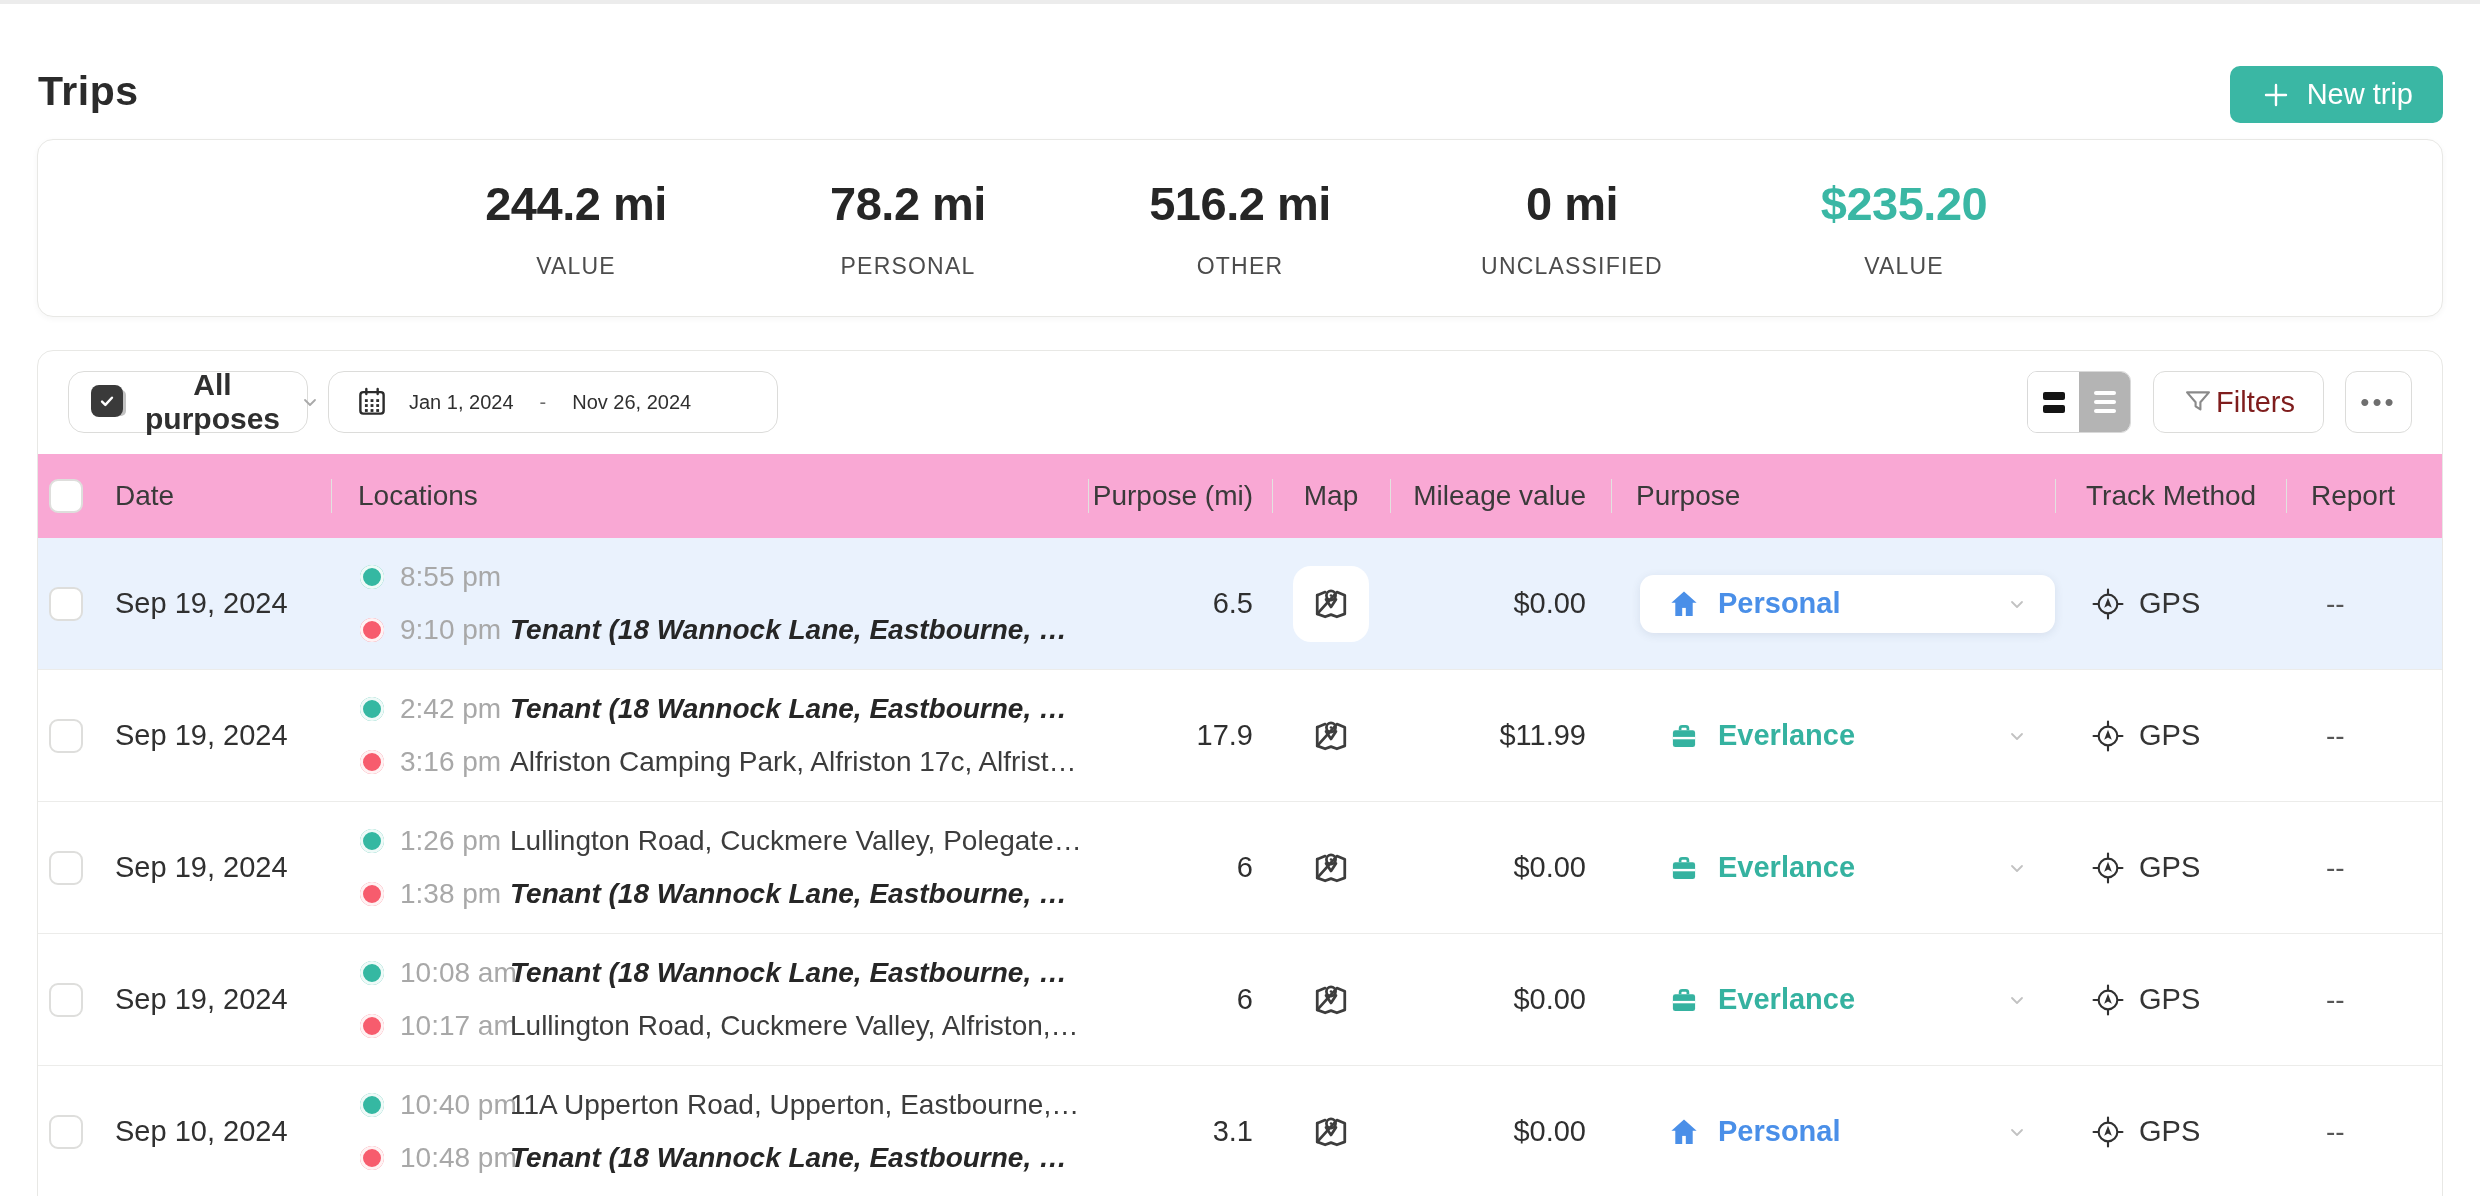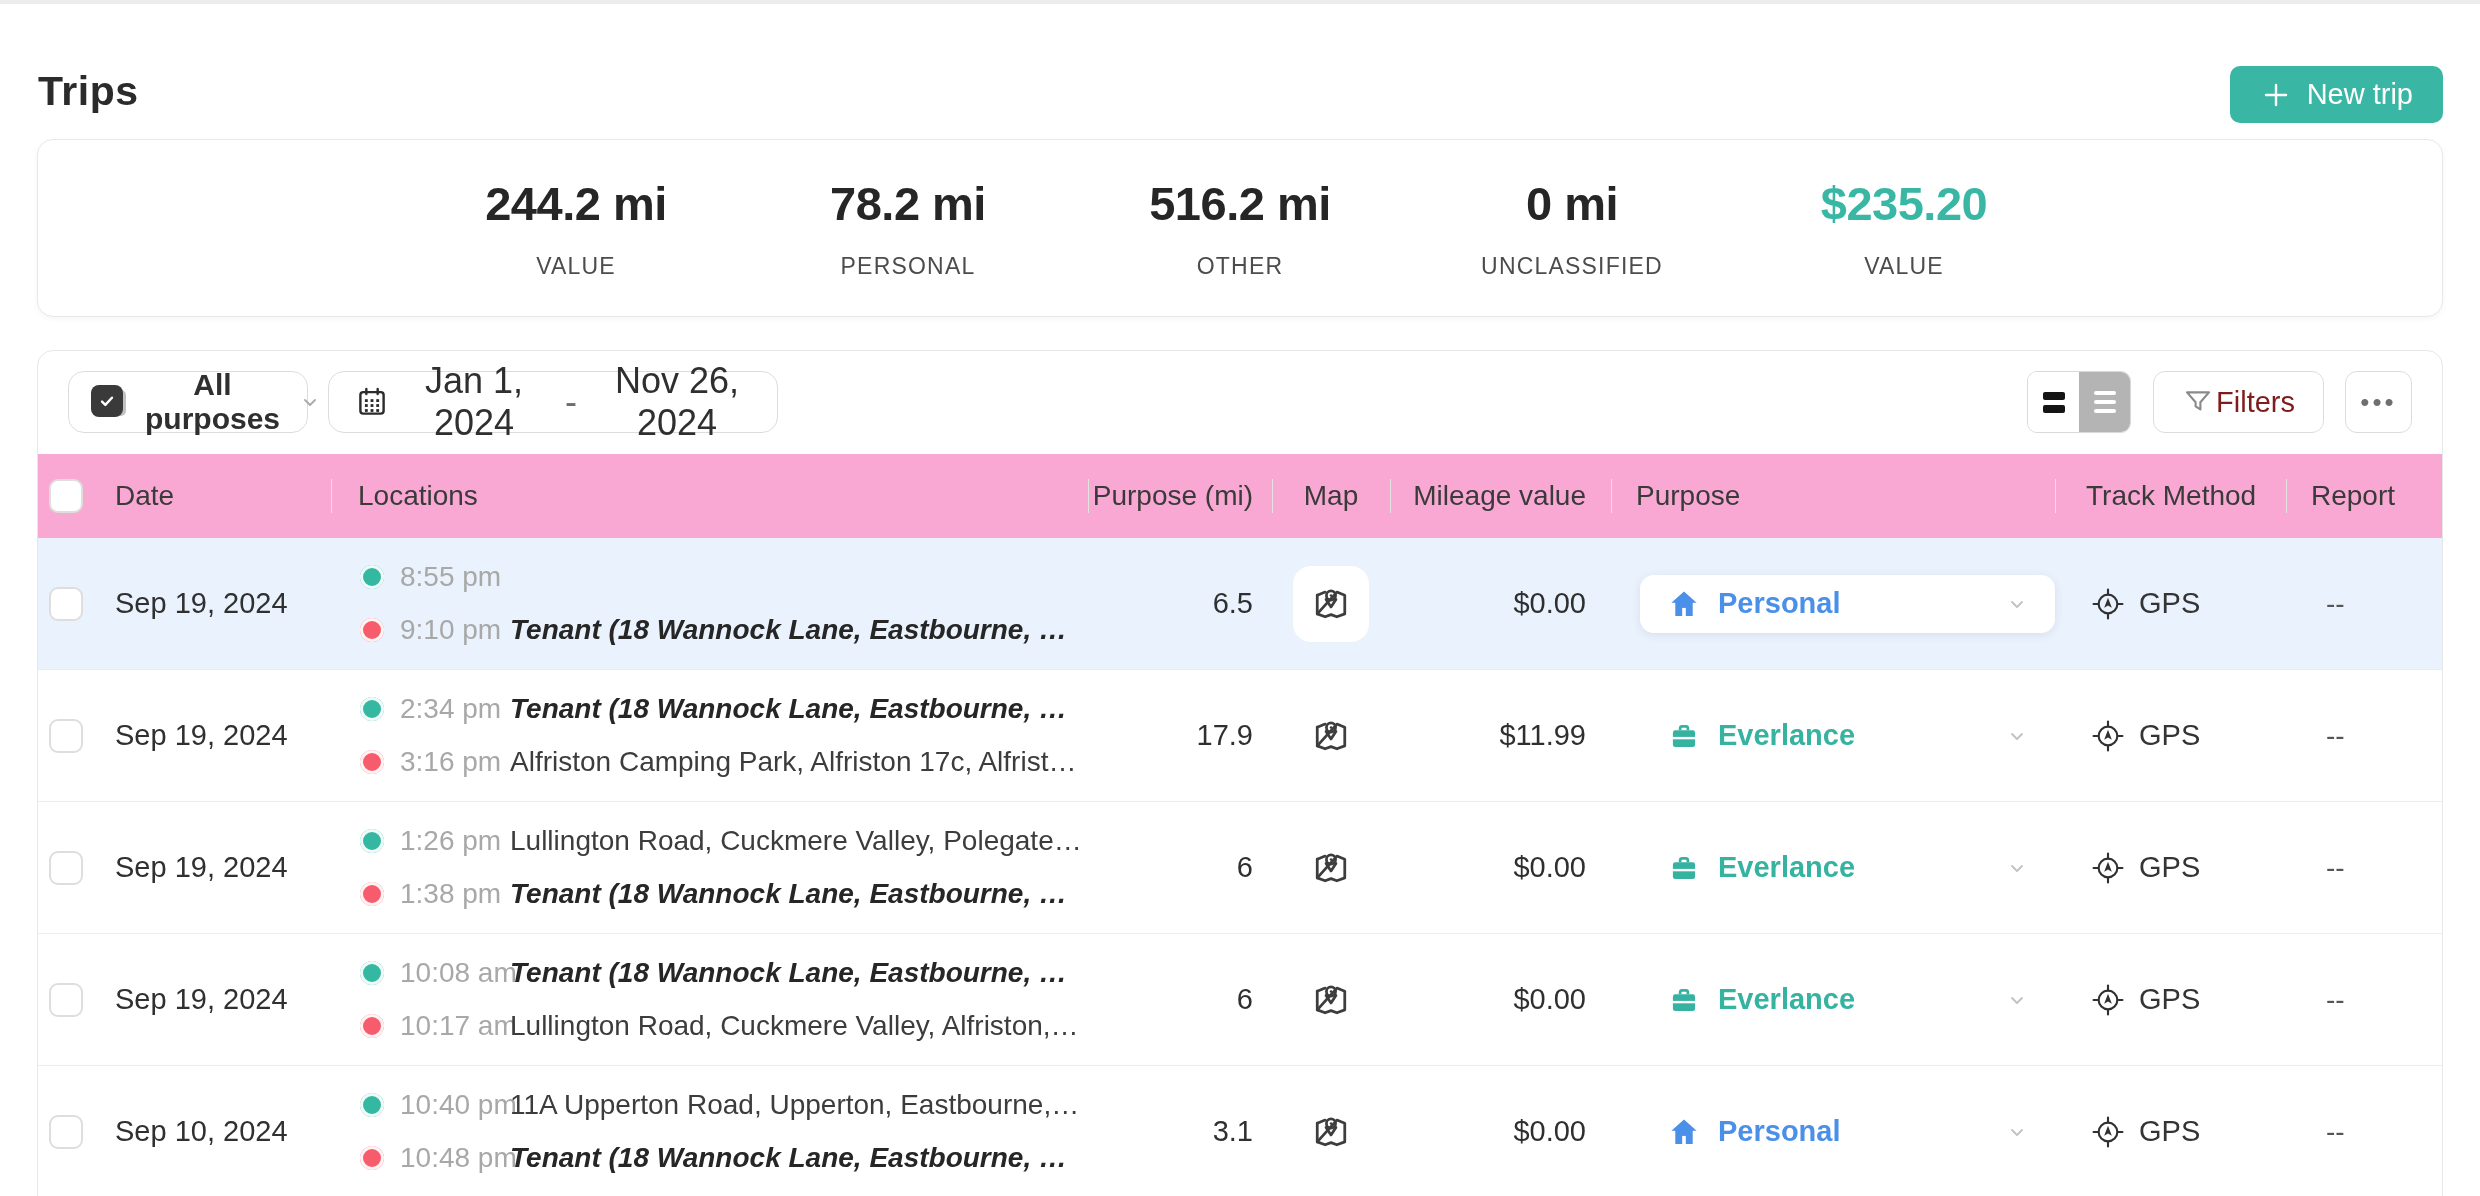--- a/index.html
+++ b/index.html
@@ -39,21 +39,21 @@
     height:62px;background:#fff;border:1px solid #dcdcda;border-radius:16px;
     display:flex;align-items:center;font-family:inherit;cursor:pointer;color:#2f2f2f;
   }
   .purpose-filter{width:240px;padding:13px 22px;gap:18px;}
   .purpose-filter .label{font-size:30px;font-weight:700;}
   .ap-icon{position:relative;width:36px;height:36px;flex:0 0 auto;}
   .ap-icon .sq{position:absolute;left:0;top:1px;width:32px;height:32px;background:#3a3a3a;border-radius:8px;
     display:flex;align-items:center;justify-content:center;box-shadow:6px 2px 0 -3px #c2c2c2;}
   .chev{display:inline-flex;color:#a9a9a9;}
   .chev svg{width:24px;height:24px;}
-  .date-range{margin-left:20px;width:450px;padding:0 26px;gap:20px;font-size:36px;}
+  .date-range{margin-left:20px;width:450px;padding:0 26px;gap:20px;font-size:20px;}
   .date-range .cal{display:inline-flex;}
   .date-range .sep{color:#6d6d6d;margin:0 6px;}
   .filter-spacer{flex:1;}
   .view-toggle{display:flex;width:102px;height:60px;border:1px solid #d9d9d9;border-radius:10px;overflow:hidden;}
   .seg{width:51px;display:flex;align-items:center;justify-content:center;cursor:pointer;border:none;background:#fff;}
   .seg.active{background:#b4b4b4;}
   .cards-icon{display:flex;flex-direction:column;gap:5px;}
   .cards-icon i{display:block;width:22px;height:8px;background:#141414;border-radius:2px;}
   .list-icon{display:flex;flex-direction:column;gap:5px;}
   .list-icon i{display:block;width:22px;height:4px;background:#fff;border-radius:2px;}
@@ -292,21 +292,21 @@
   </div>
 
   <div class="grid-row trow purpose-work">
     <div class="cell c-check">
           <span class="checkbox"></span>
         </div>
     <div class="cell c-date">Sep 19, 2024</div>
     <div class="cell c-loc">
       <div class="loc-line">
         <span class="dot dot-start"></span>
-        <span class="time">2:34 pm</span>
+        <span class="time">2:42 pm</span>
         <span class="addr addr-start named">Tenant (18 Wannock Lane, Eastbourne, England)</span>
       </div>
       <div class="loc-line">
         <span class="dot dot-end"></span>
         <span class="time">3:16 pm</span>
         <span class="addr addr-end">Alfriston Camping Park, Alfriston 17c, Alfriston, W…</span>
       </div>
     </div>
     <div class="cell c-mileage">17.9</div>
     <div class="cell c-map">

